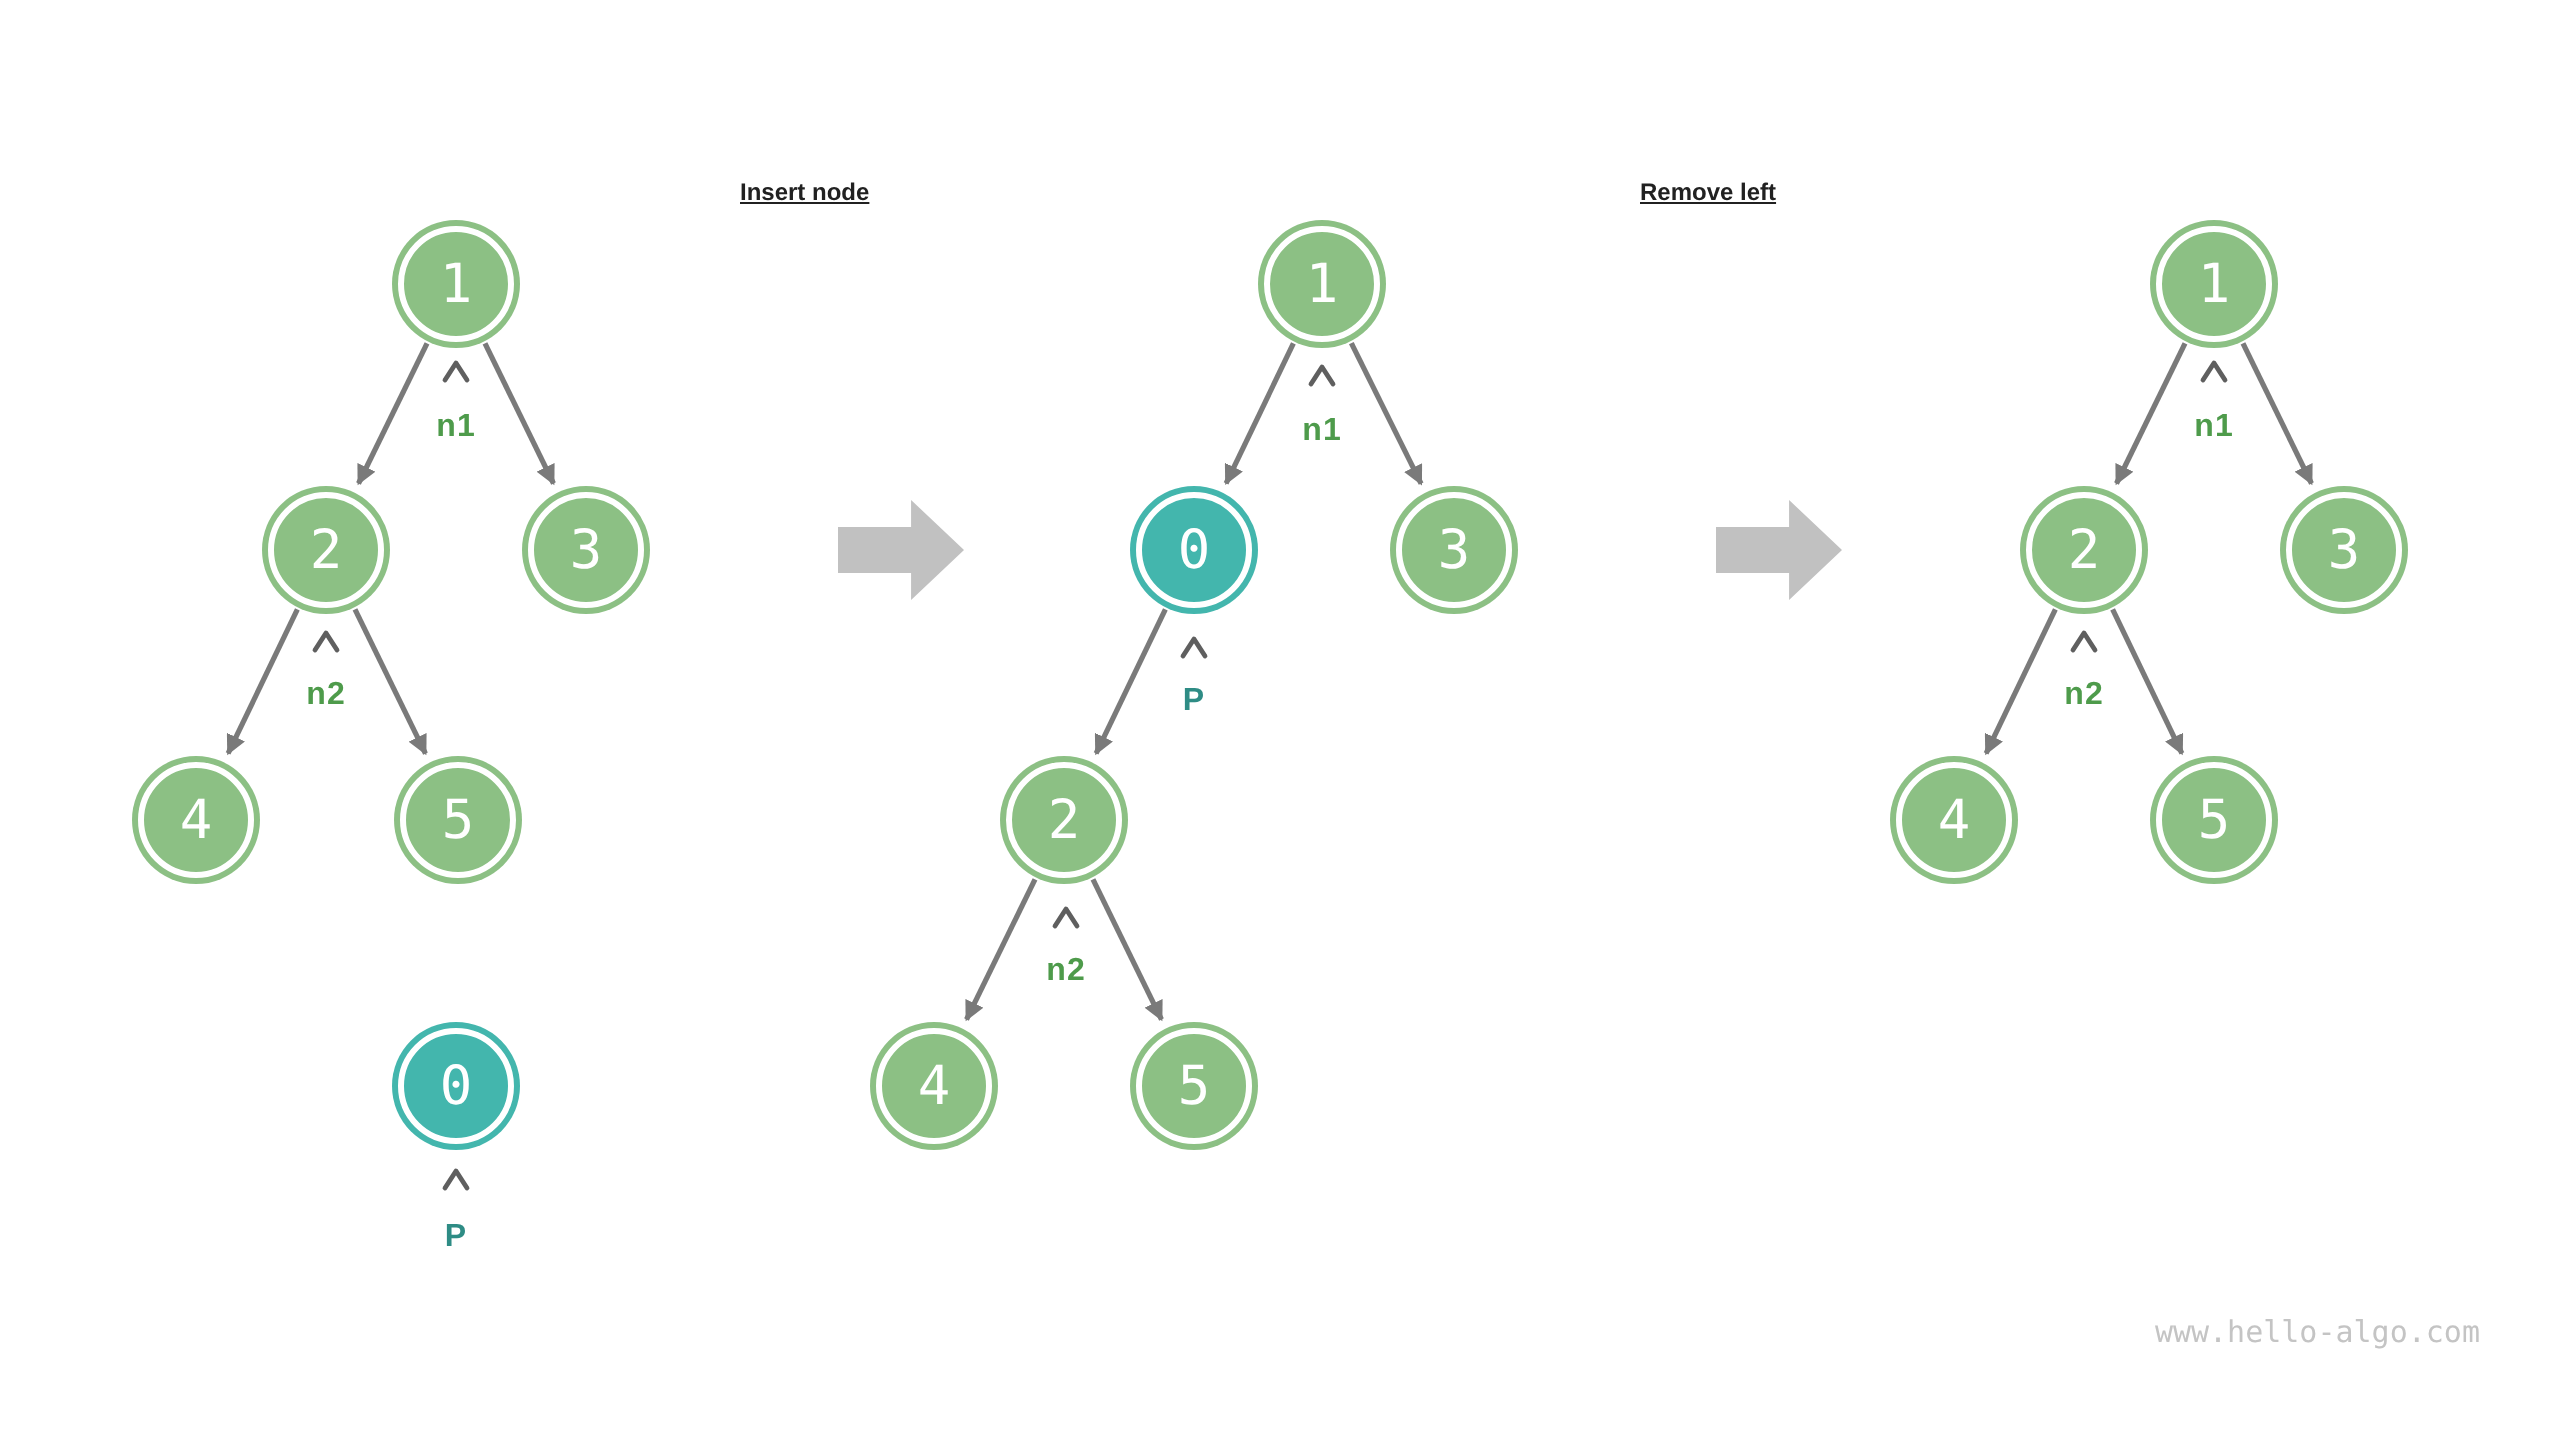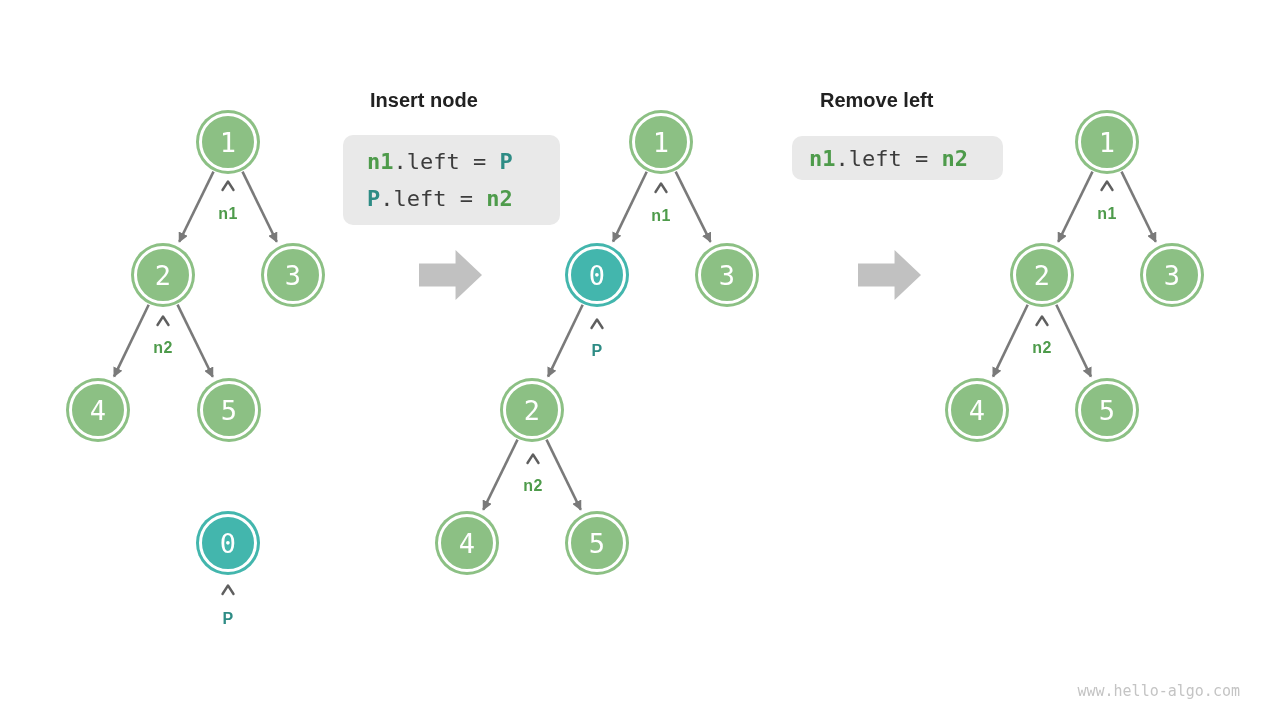--- a/index.html
+++ b/index.html
@@ -36,24 +36,25 @@
     position: absolute;
     transform: translate(-50%, -50%);
     font-weight: bold;
     font-size: 16px;
     letter-spacing: 0.5px;
   }
   .pointer-label.green { color: var(--label-green); }
   .pointer-label.teal  { color: var(--label-teal); }
   .section-title {
     position: absolute;
-    font-size: 20px;
+    font-size: 12px;
     font-weight: bold;
     color: var(--title-text, #212121);
     white-space: nowrap;
+    text-decoration: underline;
   }
   #insert-title { left: 370px; top: 89px; }
   #remove-title { left: 820px; top: 89px; }
   .code-box {
     position: absolute;
     background: var(--code-bg, #E9E9E9);
     border-radius: 10px;
     font-family: "DejaVu Sans Mono", "Liberation Mono", monospace;
     font-size: 22px;
     color: var(--code-text, #3C3C3C);
@@ -65,21 +66,21 @@
   }
   #insert-code-box { left: 343px; top: 135px; width: 217px; height: 90px; padding-left: 24px; }
   #remove-code-box { left: 792px; top: 136px; width: 211px; height: 44px; padding-left: 17px; }
   .code-line { line-height: 37px; }
   .token-green { color: var(--label-green); font-weight: bold; }
   .token-teal  { color: var(--label-teal);  font-weight: bold; }
   .token-plain { color: var(--code-text); }
   .watermark {
     position: absolute;
     right: 40px;
-    bottom: 20px;
+    bottom: 45px;
     font-family: "DejaVu Sans Mono", "Liberation Mono", monospace;
     font-size: 15px;
     color: var(--watermark-gray, #C4C4C4);
   }
 </style>
 </head>
 <body>
 
 <div class="canvas">
 
@@ -173,19 +174,17 @@
       </div>
       <div class="tree-node green" style="left: 1107px; top: 410px;">
         <span>5</span>
       </div>
     </div>
 
   <div class="section-title" id="insert-title">Insert node</div>
 
   <div class="section-title" id="remove-title">Remove left</div>
 
-  <div class="code-box" id="insert-code-box"><div class="code-line"><span class="token-green">n1</span><span class="token-plain">.left = </span><span class="token-teal">P</span></div><div class="code-line"><span class="token-teal">P</span><span class="token-plain">.left = </span><span class="token-green">n2</span></div></div>
 
-  <div class="code-box" id="remove-code-box"><div class="code-line"><span class="token-green">n1</span><span class="token-plain">.left = </span><span class="token-green">n2</span></div></div>
 
   <div class="watermark">www.hello-algo.com</div>
 
 </div>
 
 </body></html>

